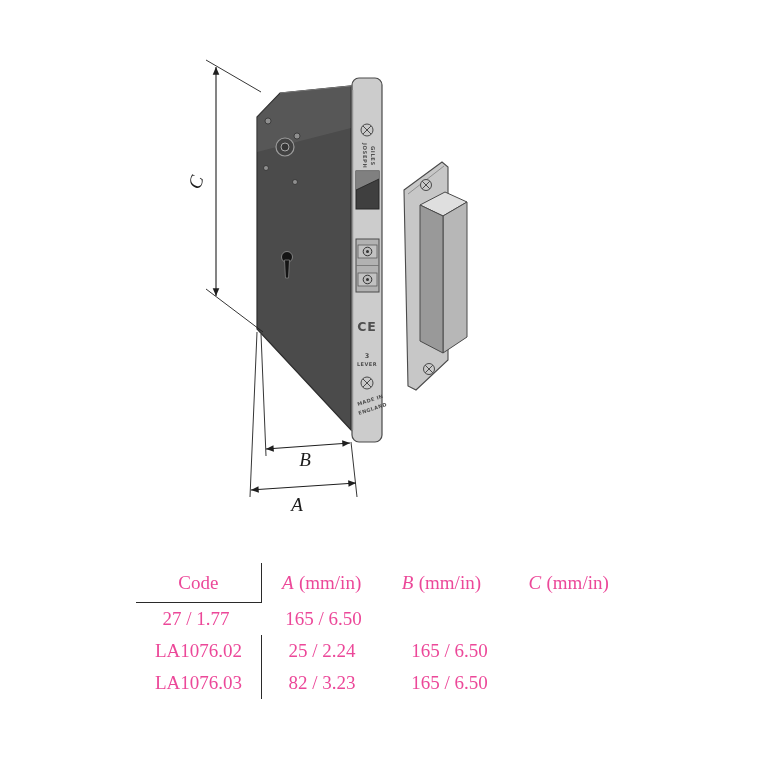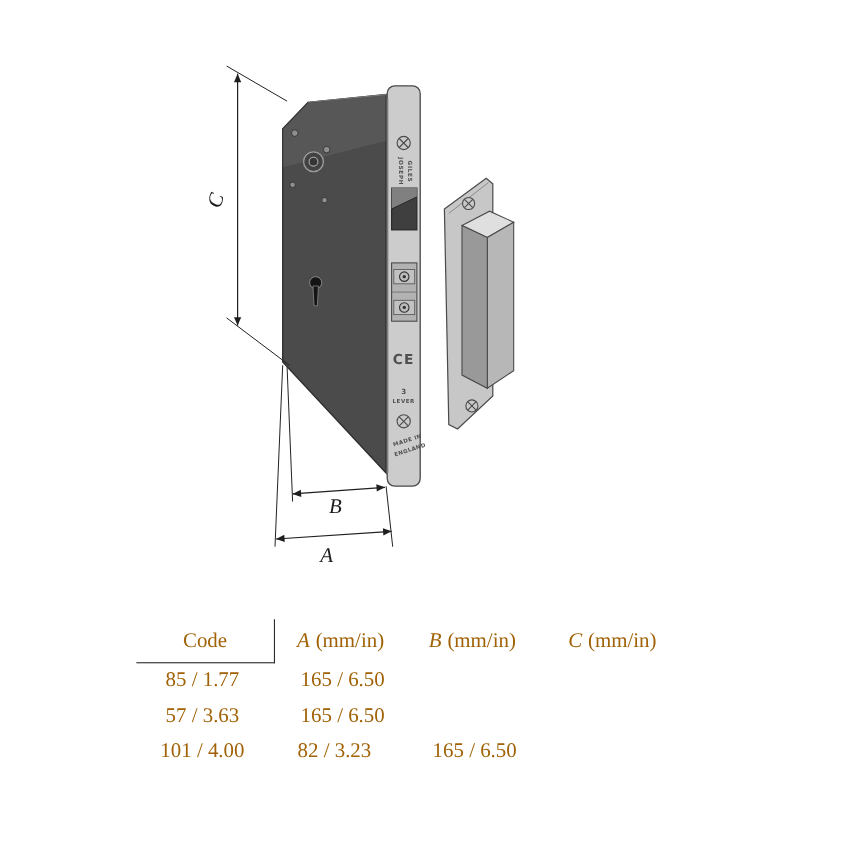--- a/index.html
+++ b/index.html
@@ -25,25 +25,25 @@
   .engraving {
     font-family: "DejaVu Sans", sans-serif;
     fill: #4f4f4f;
   }
   .screw { fill: #c9c9c9; stroke: #4a4a4a; stroke-width: 1; }
   .screw-x { stroke: #4a4a4a; stroke-width: 1; }
 
   
   .spec-table {
     position: absolute;
-    left: 124px;
+    left: 136px;
     top: 563px;
     width: 500px;
     font-size: 19px;
-    color: #a16207;
+    color: #ec4899;
   }
   .trow { display: flex; height: 32px; align-items: stretch; }
   .trow.thead { height: 40px; }
   .tcell {
     display: flex;
     align-items: center;
     justify-content: center;
     text-align: center;
     white-space: nowrap;
   }
@@ -185,29 +185,30 @@
         <span class="ital">B</span>
         <span>(mm/in)</span>
       </div>
       <div class="tcell c4">
         <span class="ital">C</span>
         <span>(mm/in)</span>
       </div>
     </div>
 
     <div class="trow">
-      <div class="tcell c3">85 / 1.77</div>
+      <div class="tcell c3">27 / 1.77</div>
       <div class="tcell c4">165 / 6.50</div>
     </div>
 
     <div class="trow">
-      <div class="tcell c3">57 / 3.63</div>
+      <div class="tcell c1">LA1076.02</div>
+      <div class="tcell c3">25 / 2.24</div>
       <div class="tcell c4">165 / 6.50</div>
     </div>
 
     <div class="trow">
-      <div class="tcell c2">101 / 4.00</div>
+      <div class="tcell c1">LA1076.03</div>
       <div class="tcell c3">82 / 3.23</div>
       <div class="tcell c4">165 / 6.50</div>
     </div>
   </div>
 
 </div>
 
 </body></html>

